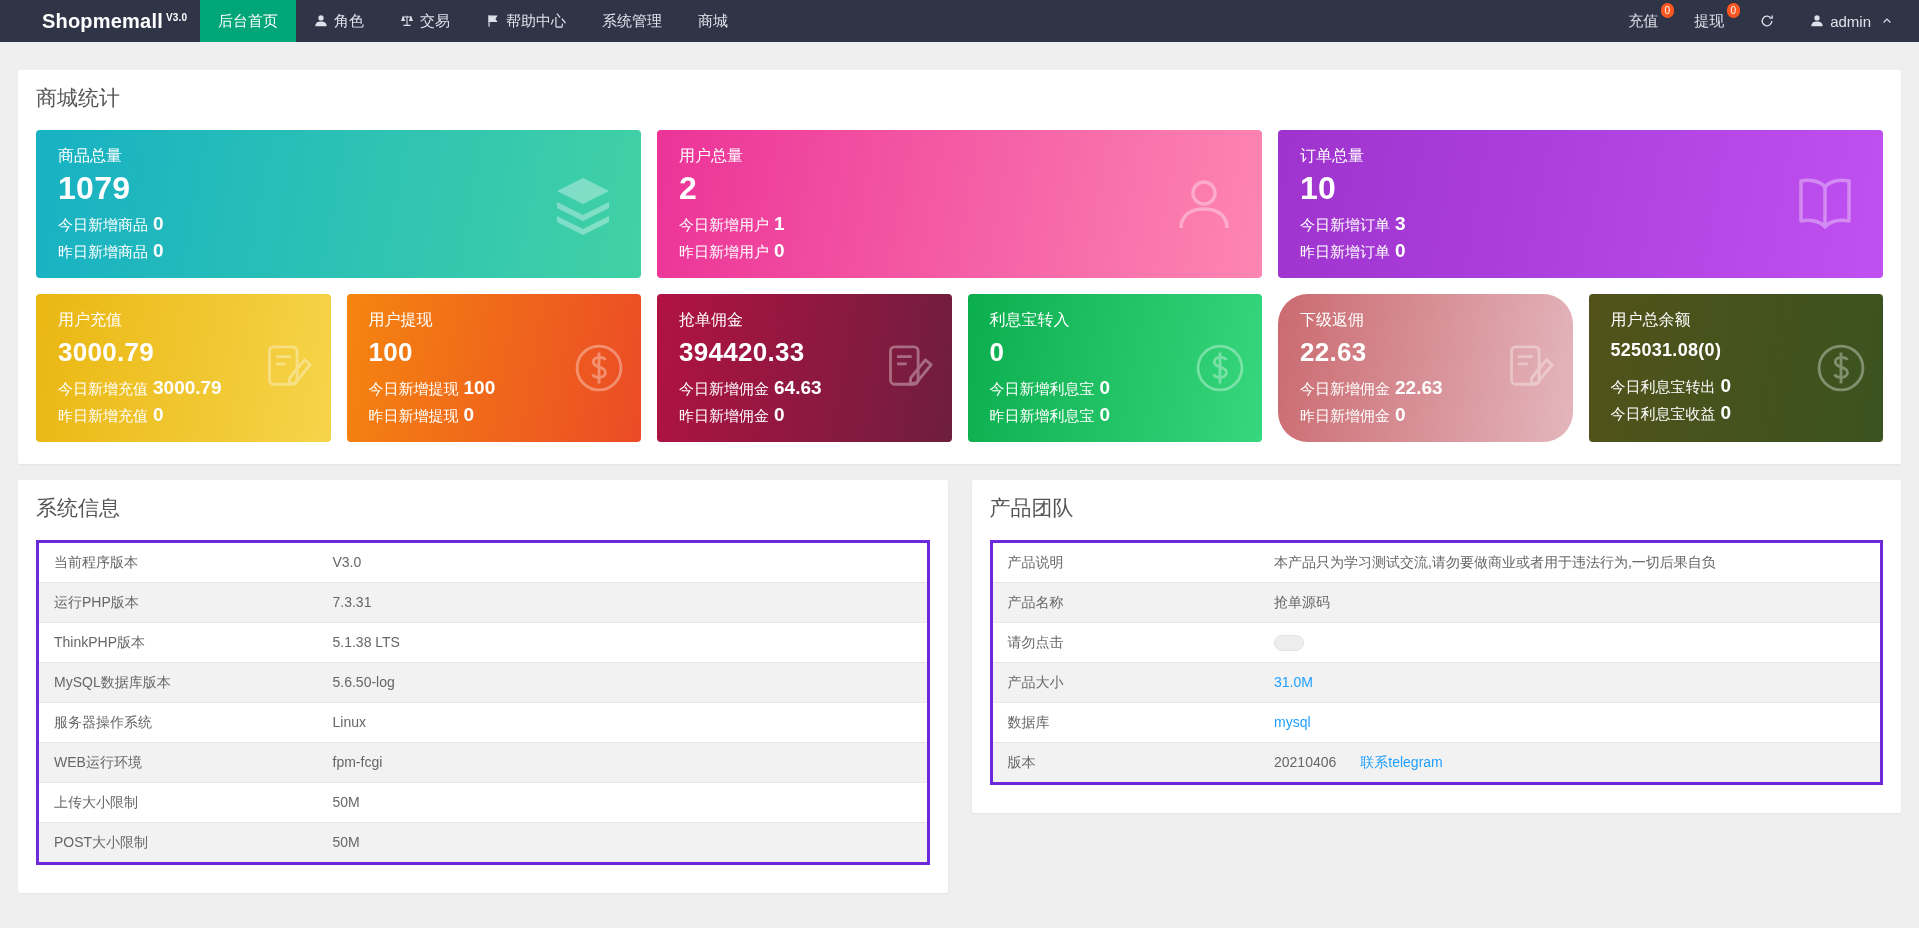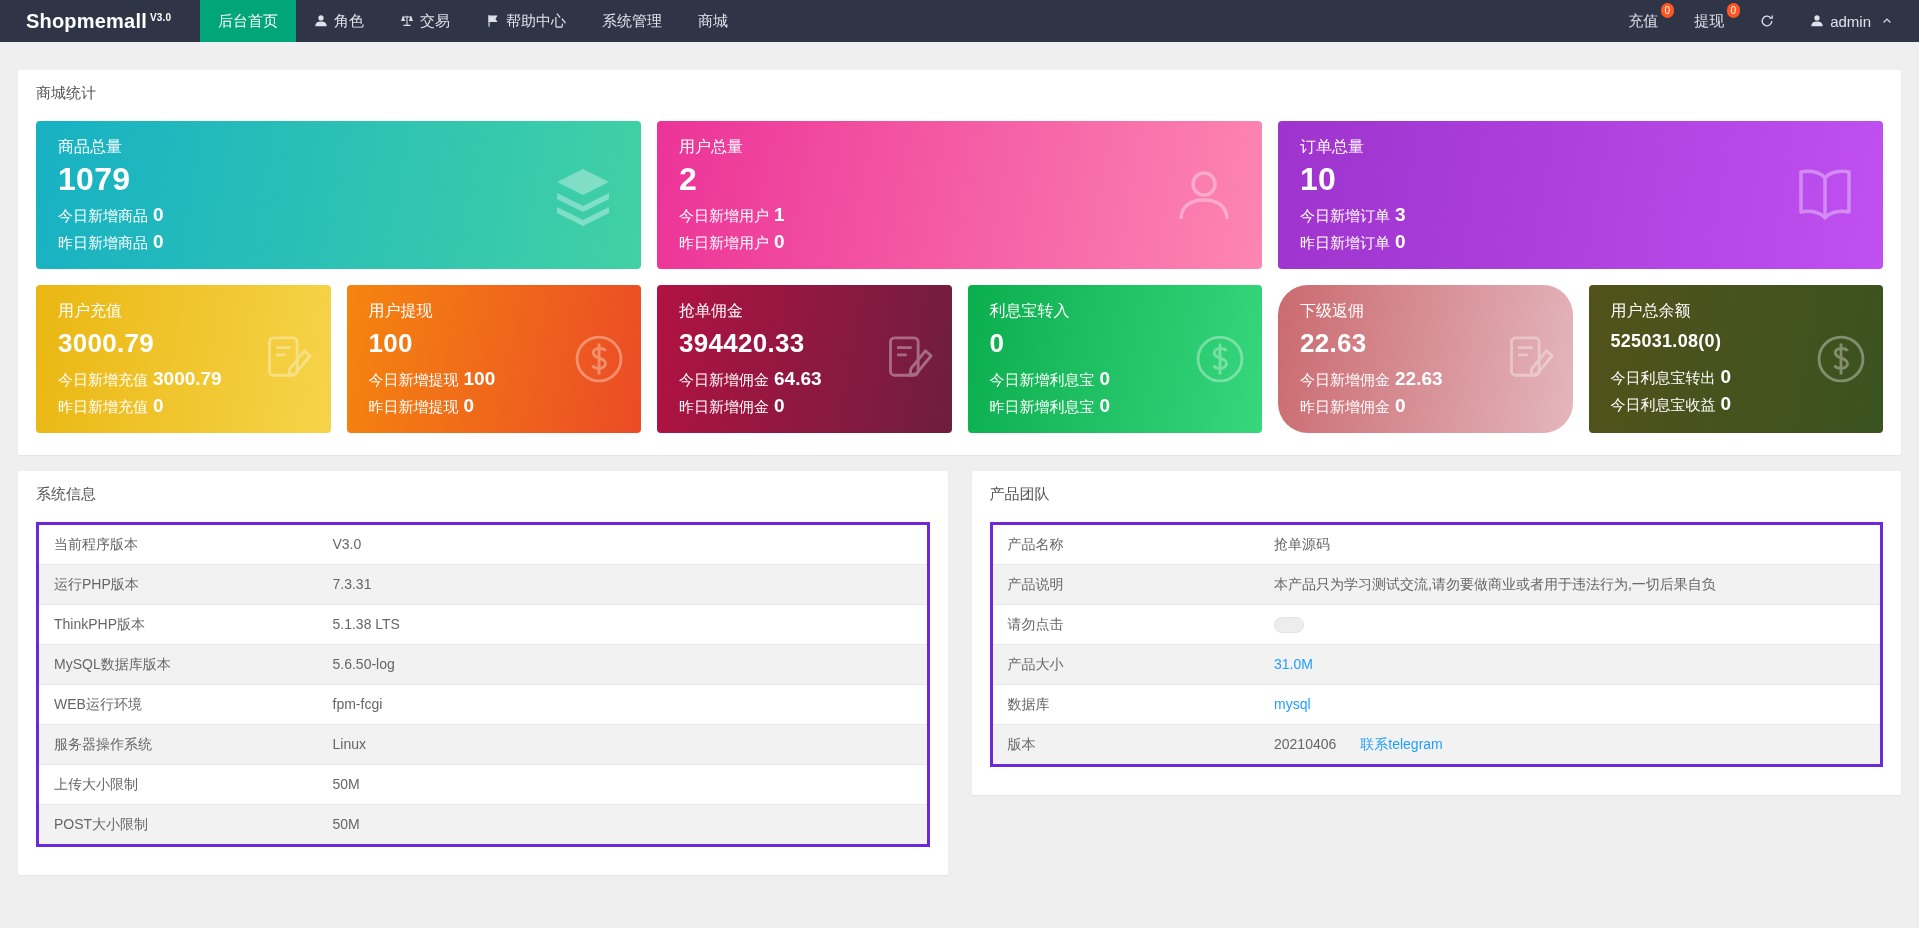--- a/index.html
+++ b/index.html
@@ -9,21 +9,21 @@
     background:#efefef;
     font-family:"Liberation Sans","DejaVu Sans",sans-serif;
     color:#333;
   }
   
   .header {
     height:42px; background:#2f3447; color:#e6e8ef;
     display:flex; align-items:stretch;
   }
   .logo {
-    width:200px; display:flex; align-items:center; padding-left:26px;
+    width:200px; display:flex; align-items:center; padding-left:42px;
     color:#fff; font-size:20px; font-weight:bold; letter-spacing:.2px; cursor:pointer;
   }
   .logo sup { font-size:10px; font-weight:600; margin-left:3px; transform:translateY(-4px); }
   .main-nav { display:flex; align-items:stretch; }
   .nav-item {
     display:flex; align-items:center; gap:6px; padding:0 18px;
     font-size:15px; color:#dfe2ea; cursor:pointer; text-decoration:none;
     position:relative; white-space:nowrap;
   }
   .nav-item.active { background:#00a578; color:#fff;align-items:center; }
@@ -37,21 +37,21 @@
     background:#ff5722; color:#fff; font-size:10px;
     height:15px; line-height:15px; min-width:8px; padding:0 4px;
     border-radius:8px; text-align:center; font-weight:normal;
   }
   
   .main { padding:28px 18px 18px; }
   .panel {
     background:#fff; border-radius:2px;
     box-shadow:0 1px 2px rgba(0,0,0,.05);
   }
-  .panel-title { font-size:15px; color:#555; margin:0 0 18px; font-weight:normal; }
+  .panel-title { font-size:21px; color:#555; margin:0 0 18px; font-weight:normal; }
   .stats-panel { padding:14px 18px 22px; margin-bottom:16px; }
   
   .cards-row { display:grid; gap:16px; }
   .row1 { grid-template-columns:repeat(3,1fr); margin-bottom:16px; }
   .row2 { grid-template-columns:repeat(6,1fr); }
   .card {
     position:relative; height:148px; border-radius:4px; color:#fff;
     padding:16px 22px; overflow:hidden;
   }
   .card-title { font-size:16px; line-height:20px; margin-bottom:5px; }
@@ -316,50 +316,50 @@
             </tr>
           <tr>
               <td class="label-cell">ThinkPHP版本</td>
               <td>5.1.38 LTS</td>
             </tr>
           <tr>
               <td class="label-cell">MySQL数据库版本</td>
               <td>5.6.50-log</td>
             </tr>
           <tr>
+              <td class="label-cell">服务器操作系统</td>
+              <td>Linux</td>
+            </tr>
+          <tr>
               <td class="label-cell">WEB运行环境</td>
               <td>fpm-fcgi</td>
-            </tr>
-          <tr>
-              <td class="label-cell">服务器操作系统</td>
-              <td>Linux</td>
             </tr>
           <tr>
               <td class="label-cell">上传大小限制</td>
               <td>50M</td>
             </tr>
           <tr>
               <td class="label-cell">POST大小限制</td>
               <td>50M</td>
             </tr>
         </tbody>
       </table>
     </section>
 
     <section class="panel half-panel">
       <h2 class="panel-title">产品团队</h2>
       <table class="info-table product">
         <tbody>
           <tr>
+              <td class="label-cell">产品说明</td>
+              <td>本产品只为学习测试交流,请勿要做商业或者用于违法行为,一切后果自负</td>
+            </tr>
+          <tr>
               <td class="label-cell">产品名称</td>
               <td>抢单源码</td>
-            </tr>
-          <tr>
-              <td class="label-cell">产品说明</td>
-              <td>本产品只为学习测试交流,请勿要做商业或者用于违法行为,一切后果自负</td>
             </tr>
           <tr>
               <td class="label-cell">请勿点击</td>
               <td><span class="faint-pill"></span></td>
             </tr>
           <tr>
               <td class="label-cell">产品大小</td>
               <td><a class="link">31.0M</a></td>
             </tr>
           <tr>

